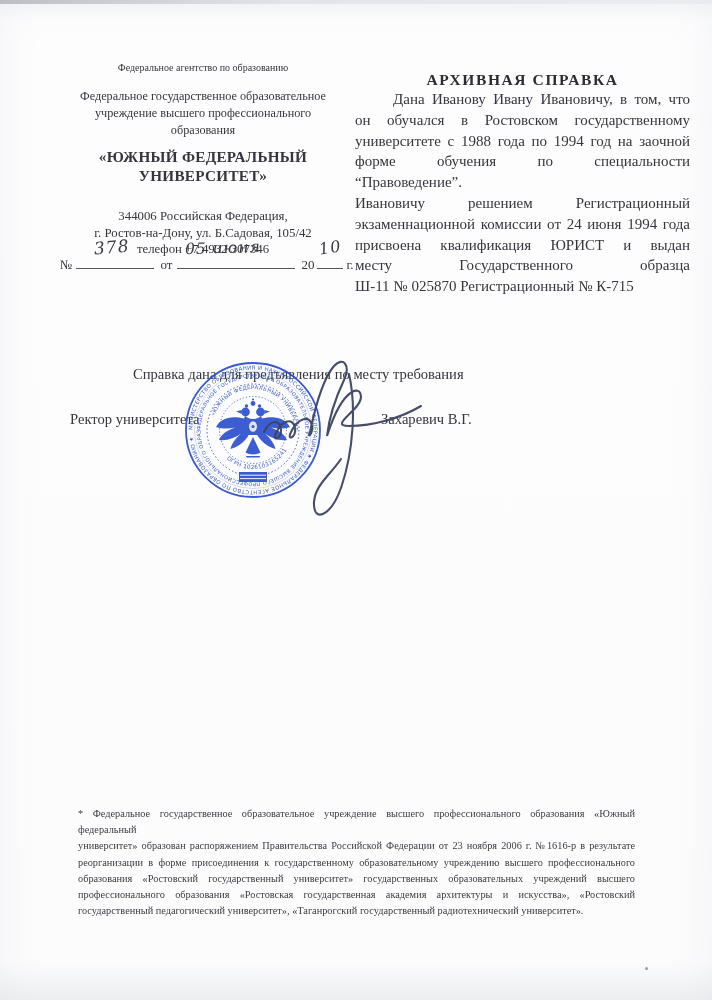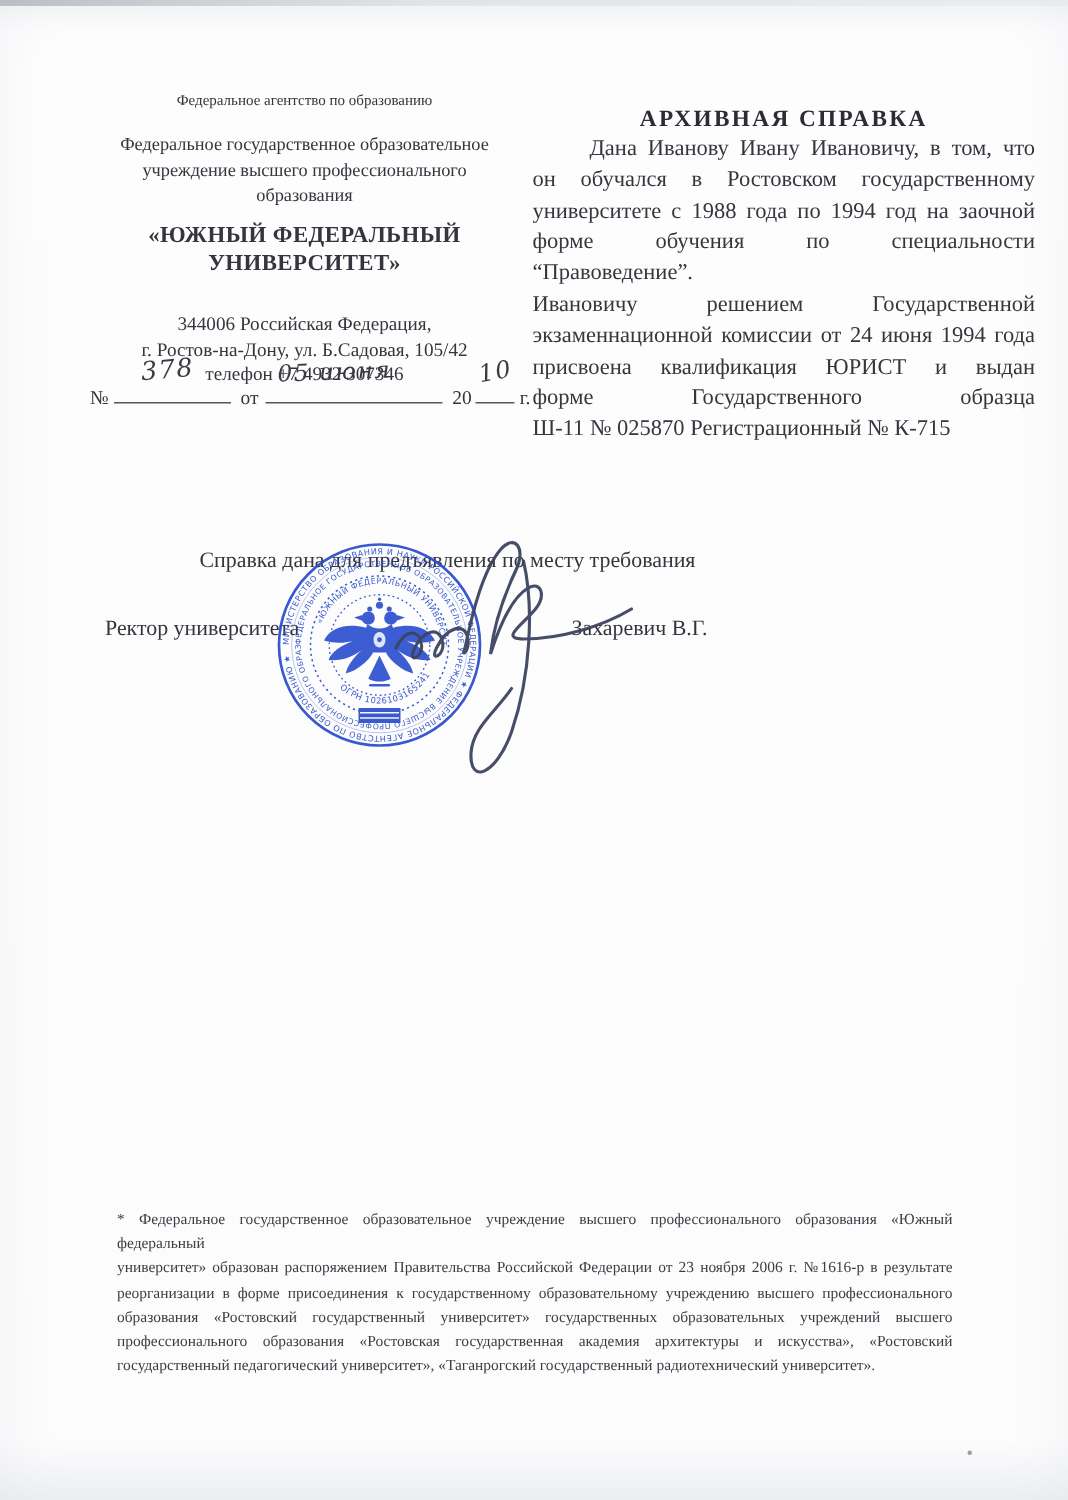--- a/index.html
+++ b/index.html
@@ -88,24 +88,24 @@
     <div class="doc-title">АРХИВНАЯ СПРАВКА</div>
     <div class="body-text">
       <div>
           <div class="jline indent">Дана Иванову Ивану Ивановичу, в том, что</div>
           <div class="jline">он обучался в Ростовском государственному</div>
           <div class="jline">университете с 1988 года по 1994 год на заочной</div>
           <div class="jline">форме обучения по специальности</div>
           <div class="jline last">“Правоведение”.</div>
         </div>
       <div>
-          <div class="jline">Ивановичу решением Государственной</div>
+          <div class="jline">Ивановичу решением Регистрационный</div>
           <div class="jline">экзаменнационной комиссии от 24 июня 1994 года</div>
           <div class="jline">присвоена квалификация ЮРИСТ и выдан</div>
-          <div class="jline">форме Государственного образца</div>
+          <div class="jline">месту Государственного образца</div>
           <div class="jline last">Ш-11 № 025870 Регистрационный № К-715</div>
         </div>
     </div>
   </div>
 
   <div class="statement">Справка дана для предъявления по месту требования</div>
 
   <div class="rector">Ректор университета</div>
   <div class="sig-name">Захаревич В.Г.</div>
 

